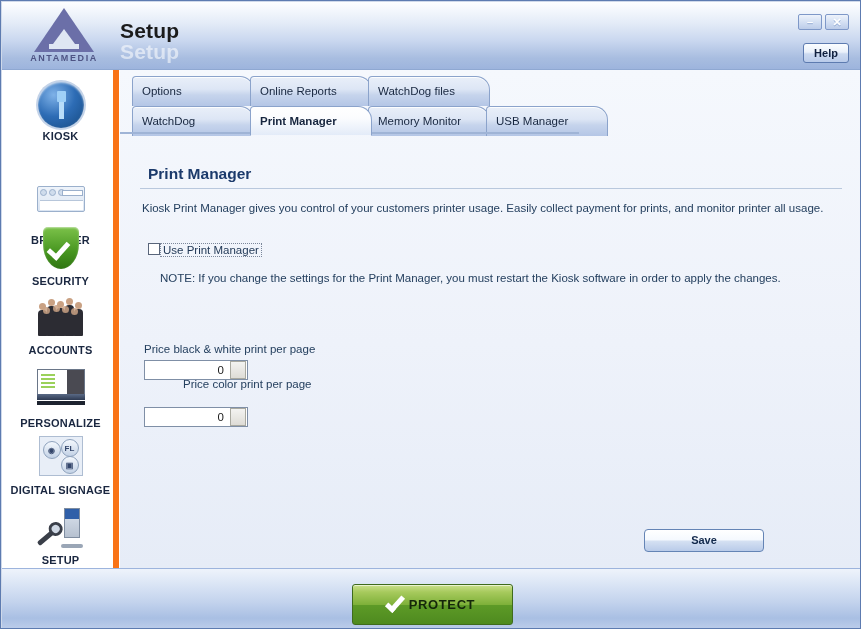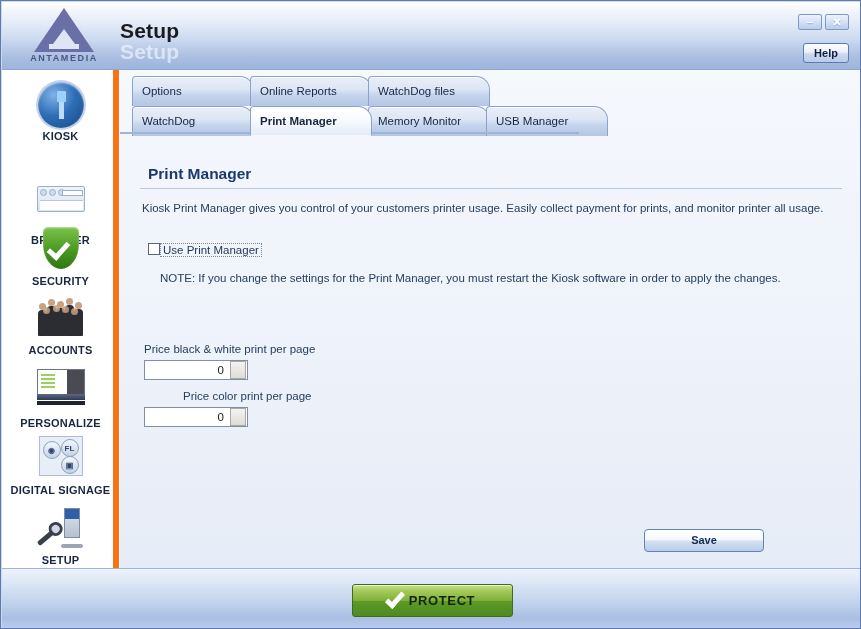--- a/index.html
+++ b/index.html
@@ -486,21 +486,21 @@
   }
   .spin .btns {
     width: 16px; height: 18px;
     margin-right: 1px;
     background: linear-gradient(to bottom, #f3f3f1 0%, #dedcd6 100%);
     border: 1px solid #a9a9a0;
   }
 
   #lbl-bw  { top: 273px; }
   #fld-bw  { top: 290px; }
-  #lbl-col { top: 320px; padding-left: 39px; }
+  #lbl-col { top: 308px; padding-left: 39px; }
   #fld-col { top: 337px; }
 
   
   #save-btn {
     position: absolute;
     left: 524px; top: 459px;
     width: 120px; height: 23px;
     border: 1px solid #6484b5;
     border-radius: 4px;
     background: linear-gradient(to bottom, #ffffff 0%, #f5f9fe 46%, #d4e0f2 54%, #b9cbe9 100%);
@@ -517,21 +517,21 @@
     position: absolute;
     left: 1px; top: 567px;
     width: 859px; height: 61px;
     background: linear-gradient(to bottom,
         #eef3fb 0%, #dde7f6 22%, #c3d3ed 55%, #a9bfe3 82%, #bccdea 100%);
     border-top: 1px solid #9db4dd;
   }
   #protect-btn {
     position: absolute;
     left: 350px; top: 15px;
-    width: 161px; height: 33px;
+    width: 161px; height: 41px;
     border: 1px solid #3f6b1d;
     border-radius: 3px;
     background: linear-gradient(to bottom,
         #cbe08d 0%, #a7ca5d 18%, #7fb13a 50%, #5d9a27 52%, #4e8a1f 100%);
     box-shadow: inset 0 1px 0 rgba(255,255,255,.6);
     display: flex;
     align-items: center;
     justify-content: center;
     gap: 9px;
     cursor: pointer;

